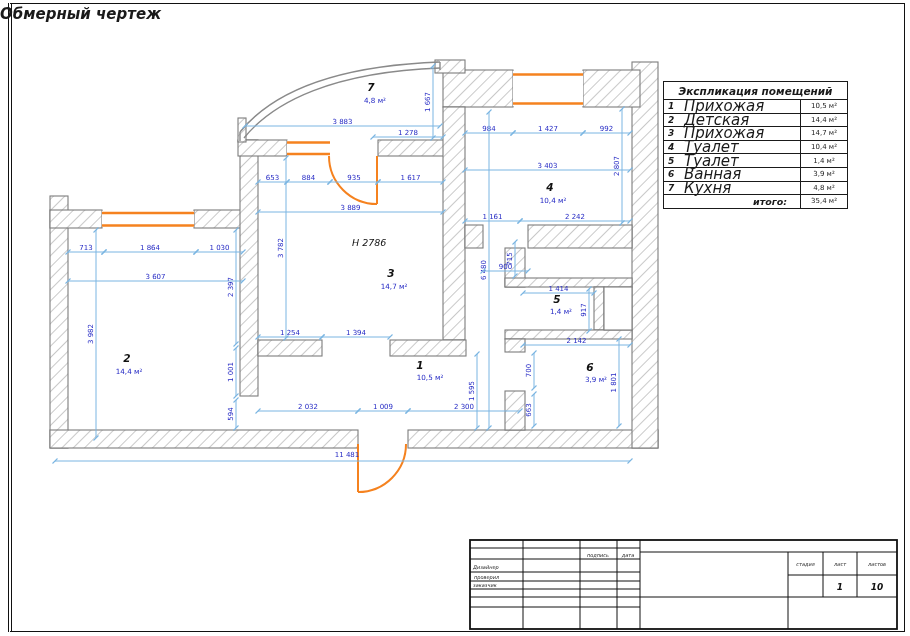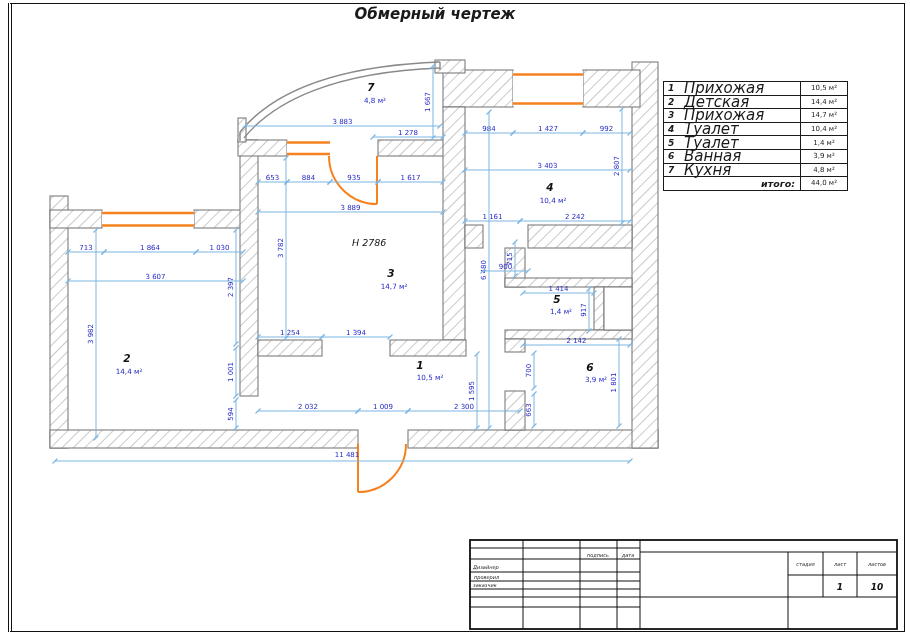--- a/index.html
+++ b/index.html
@@ -1,37 +1,37 @@
 <!DOCTYPE html>
 <html><head>
 <meta charset="utf-8">
 <style>
   html,body{margin:0;padding:0;background:#ffffff;}
   #page{position:relative;width:910px;height:636px;background:#fff;overflow:hidden;
         font-family:"DejaVu Sans",sans-serif;color:#1a1a1a;}
   #sheet-border{position:absolute;left:8px;top:3px;right:5px;bottom:4px;
         border:1.5px solid #111;border-left:4px double #111;pointer-events:none;}
-  #page-title{position:absolute;top:5px;left:0;width:870px;text-align:center;
+  #page-title{position:absolute;top:5px;left:0;width:870px;text-align:left;
         font-size:15px;font-weight:bold;font-style:italic;}
   svg{position:absolute;left:0;top:0;}
   .wall{fill:url(#hatch);stroke:#7d7d7d;stroke-width:1.1;}
   .glaze{fill:none;stroke:#8a8a8a;stroke-width:1.4;}
   .win{stroke:#f5821f;stroke-width:2.6;}
   .door{fill:none;stroke:#f5821f;stroke-width:2;}
   .tbl{stroke:#111;stroke-width:1;fill:none;}
   .tbl-outer{stroke:#111;stroke-width:1.8;fill:none;}
   .tb-small{font-size:5px;font-style:italic;fill:#222;}
   .tb-val{font-size:9px;font-weight:bold;font-style:italic;fill:#111;}
   .note{font-size:9.5px;font-style:italic;fill:#111;}
   
   #legend{position:absolute;left:663px;top:81px;width:183px;border:1.8px solid #1a1a1a;background:#fff;}
   .lg-title{font-size:10.5px;font-weight:bold;font-style:italic;text-align:center;
         padding:3px 0 2px;border-bottom:1.3px solid #1a1a1a;}
   .lg-row{display:flex;align-items:center;height:12.6px;border-bottom:1px solid #1a1a1a;}
-  .lg-row:last-child{border-bottom:none;}
+  .lg-row:last-child{border-bottom:none;gap:8px;}
   .lg-num{width:16px;padding-left:4px;font-size:9px;font-weight:bold;font-style:italic;}
   .lg-name{flex:1;font-size:15px;font-style:italic;}
   .lg-area{width:46px;align-self:stretch;display:flex;align-items:center;justify-content:center;
         border-left:1px solid #1a1a1a;font-size:7px;}
   .lg-total-label{flex:1;text-align:right;padding-right:5px;font-size:9.5px;font-weight:bold;font-style:italic;}
 </style>
 </head>
 <body>
 
 <div id="page">
@@ -391,20 +391,21 @@
       <text class="tb-small" x="473" y="587">заказчик</text>
       <text class="tb-small" x="805.5" y="566" text-anchor="middle">стадия</text>
       <text class="tb-small" x="840" y="566" text-anchor="middle">лист</text>
       <text class="tb-small" x="877" y="566" text-anchor="middle">листов</text>
       <text class="tb-val" x="840" y="590" text-anchor="middle">1</text>
       <text class="tb-val" x="877" y="590" text-anchor="middle">10</text>
     </g>
   </svg>
 
   <div id="legend">
+    <div class="lg-title">Экспликация помещений</div>
     <div class="lg-row">
       <div class="lg-num">1</div>
       <div class="lg-name">Прихожая</div>
       <div class="lg-area">10,5 м²</div>
     </div>
     <div class="lg-row">
       <div class="lg-num">2</div>
       <div class="lg-name">Детская</div>
       <div class="lg-area">14,4 м²</div>
     </div>
@@ -428,16 +429,16 @@
       <div class="lg-name">Ванная</div>
       <div class="lg-area">3,9 м²</div>
     </div>
     <div class="lg-row">
       <div class="lg-num">7</div>
       <div class="lg-name">Кухня</div>
       <div class="lg-area">4,8 м²</div>
     </div>
     <div class="lg-row">
       <div class="lg-total-label">итого:</div>
-      <div class="lg-area">44,0 м²</div>
+      <div class="lg-area">35,4 м²</div>
     </div>
   </div>
 </div>
 
 </body></html>

